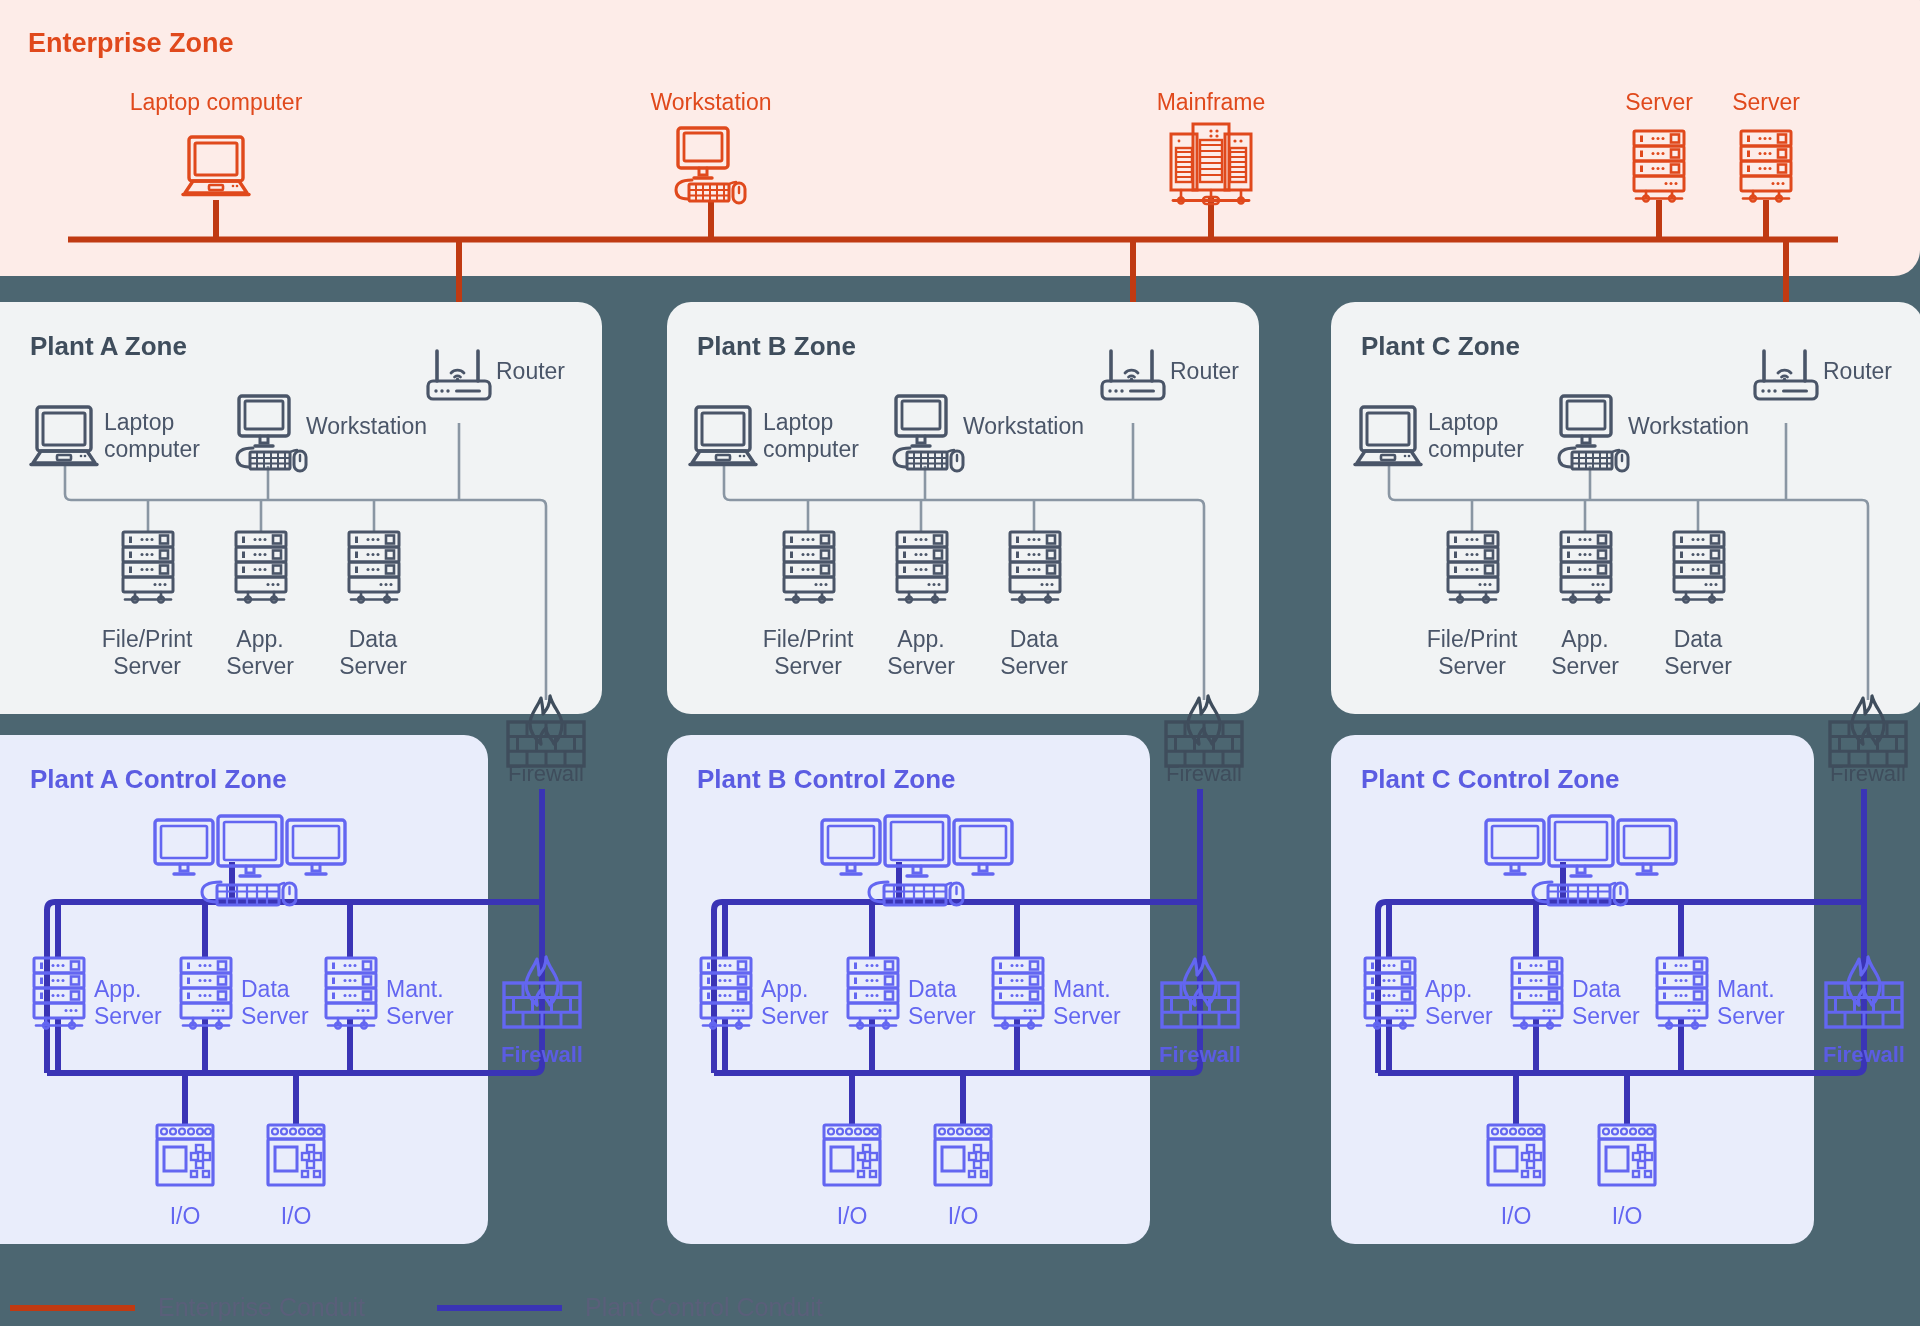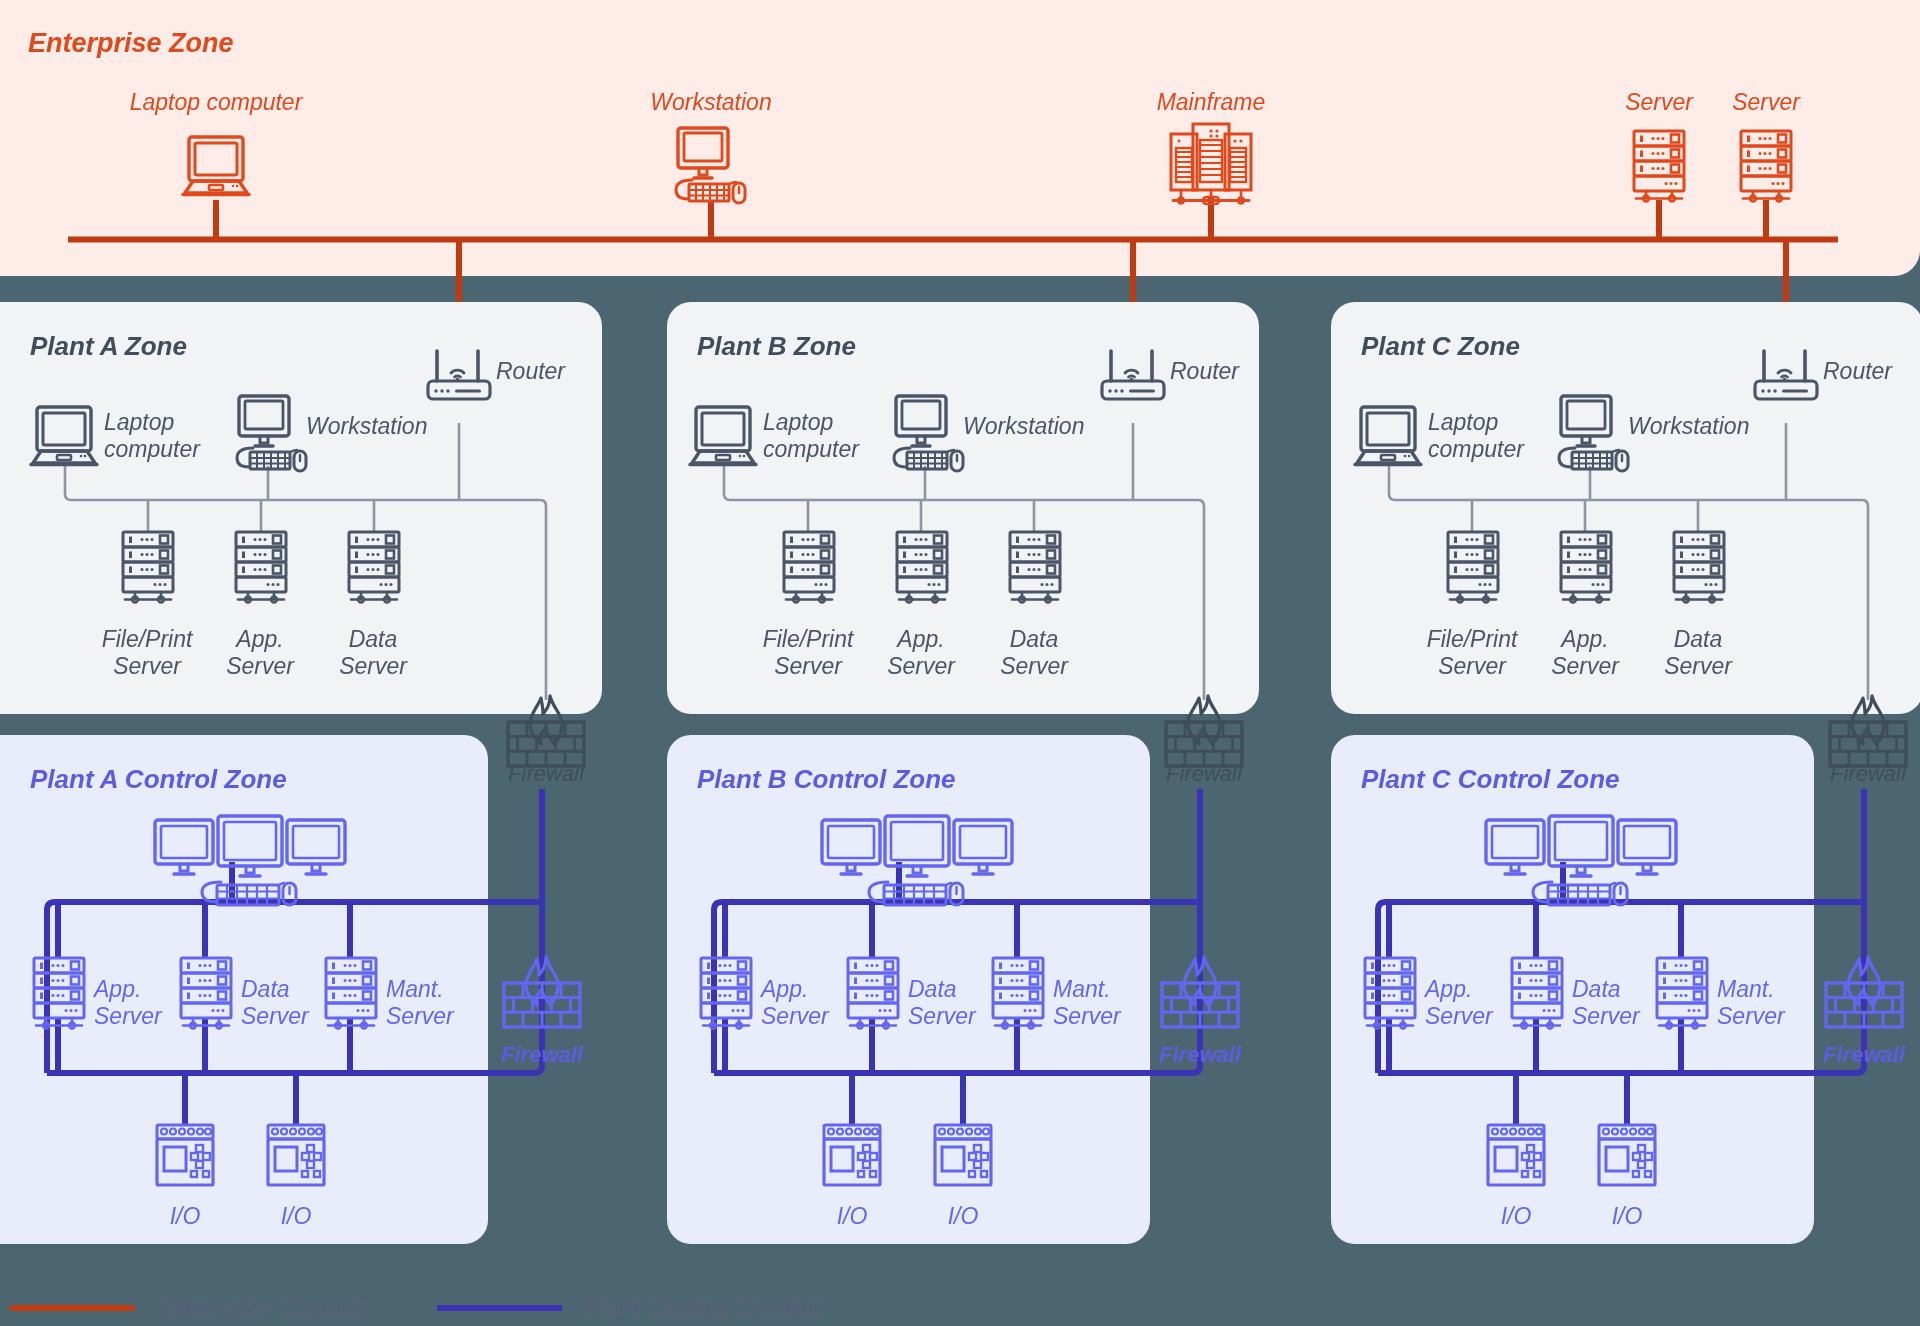--- a/index.html
+++ b/index.html
@@ -3,21 +3,21 @@
 <meta charset="utf-8">
 <style>
   html,body{margin:0;padding:0;}
   body{
     width:1920px;height:1326px;
     background:#4c6671;
     font-family:"Liberation Sans", sans-serif;
     overflow:hidden;
     position:relative;
   }
-  #stage{position:absolute;left:0;top:0;width:1828px;height:1326px;font-style:italic;}
+  #stage{position:absolute;left:0;top:0;width:1828px;height:1326px;}
   svg#diagram{position:absolute;left:0;top:0;width:1920px;height:1326px;}
   text{font-family:"Liberation Sans", sans-serif;}
 </style>
 </head>
 <body>
 
 <div id="stage">
 <svg id="diagram" viewBox="0 0 1920 1326">
 
   <defs>

